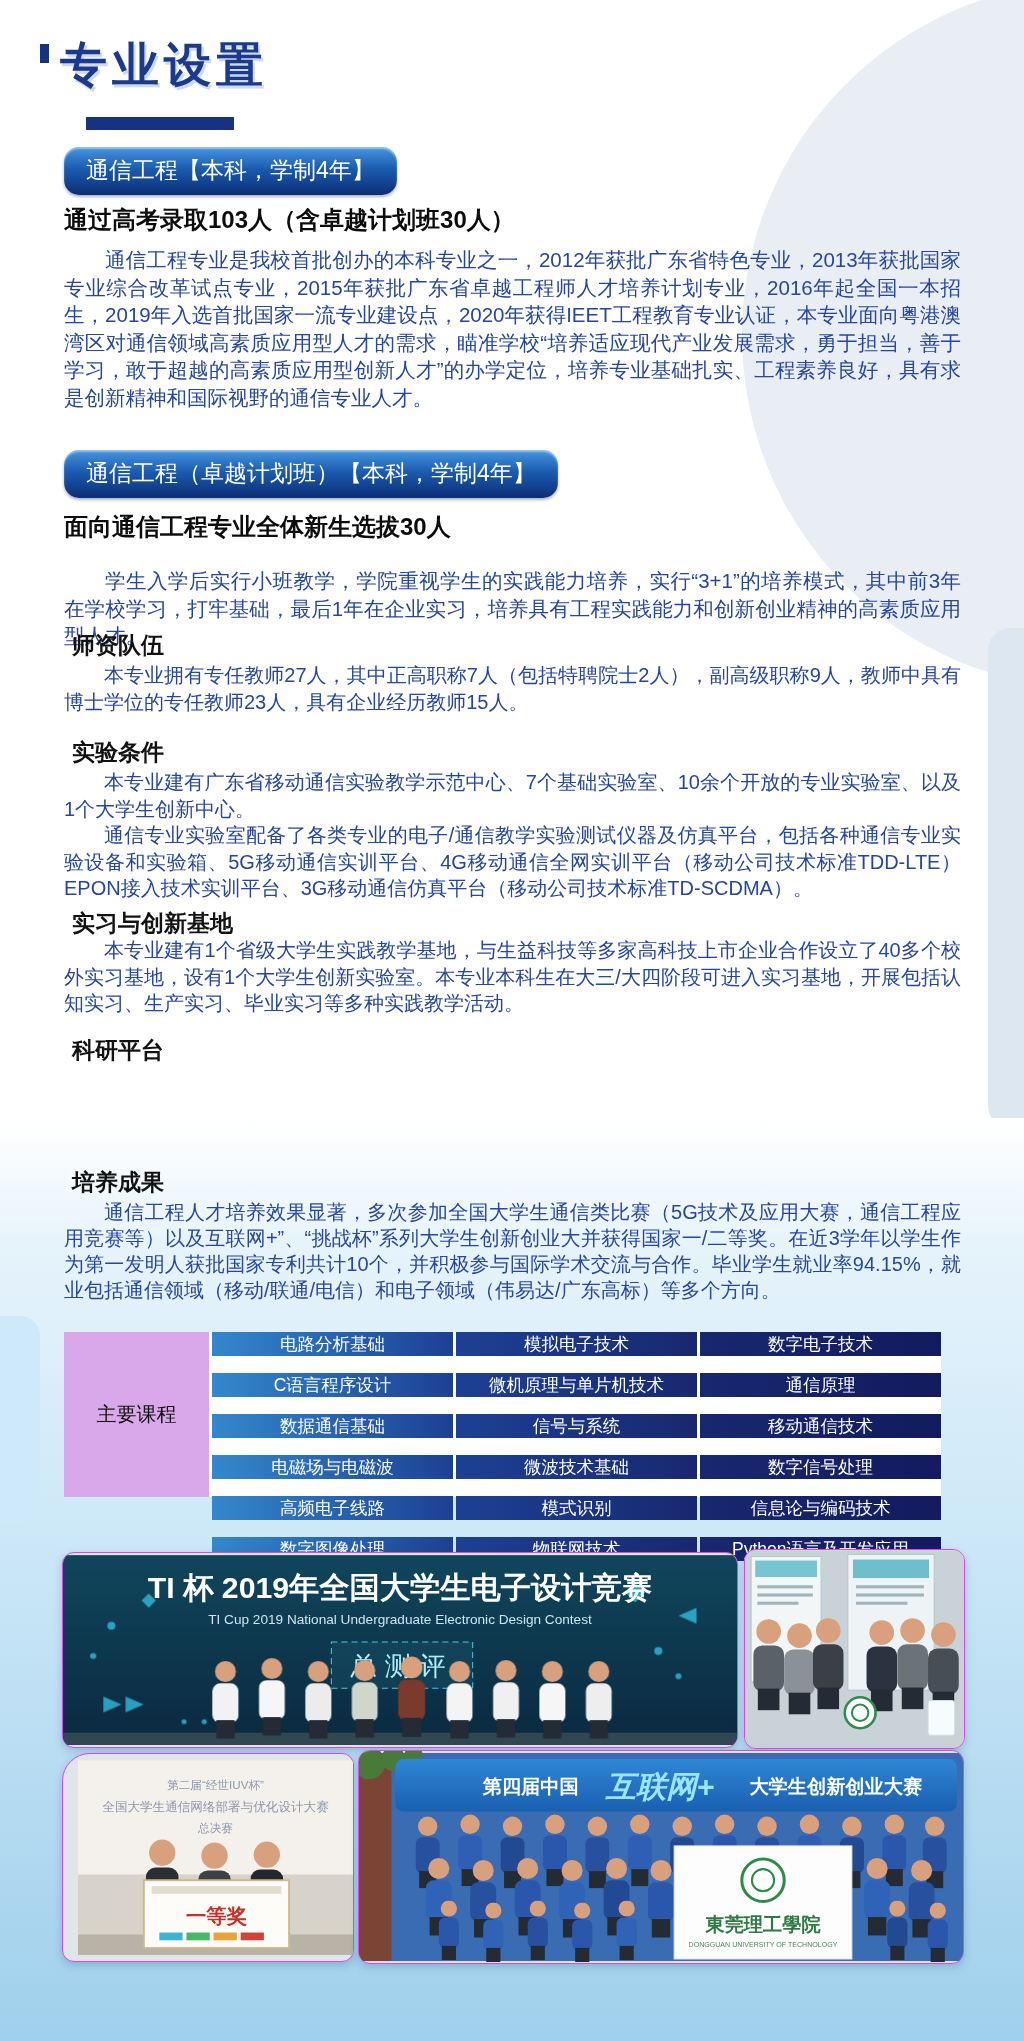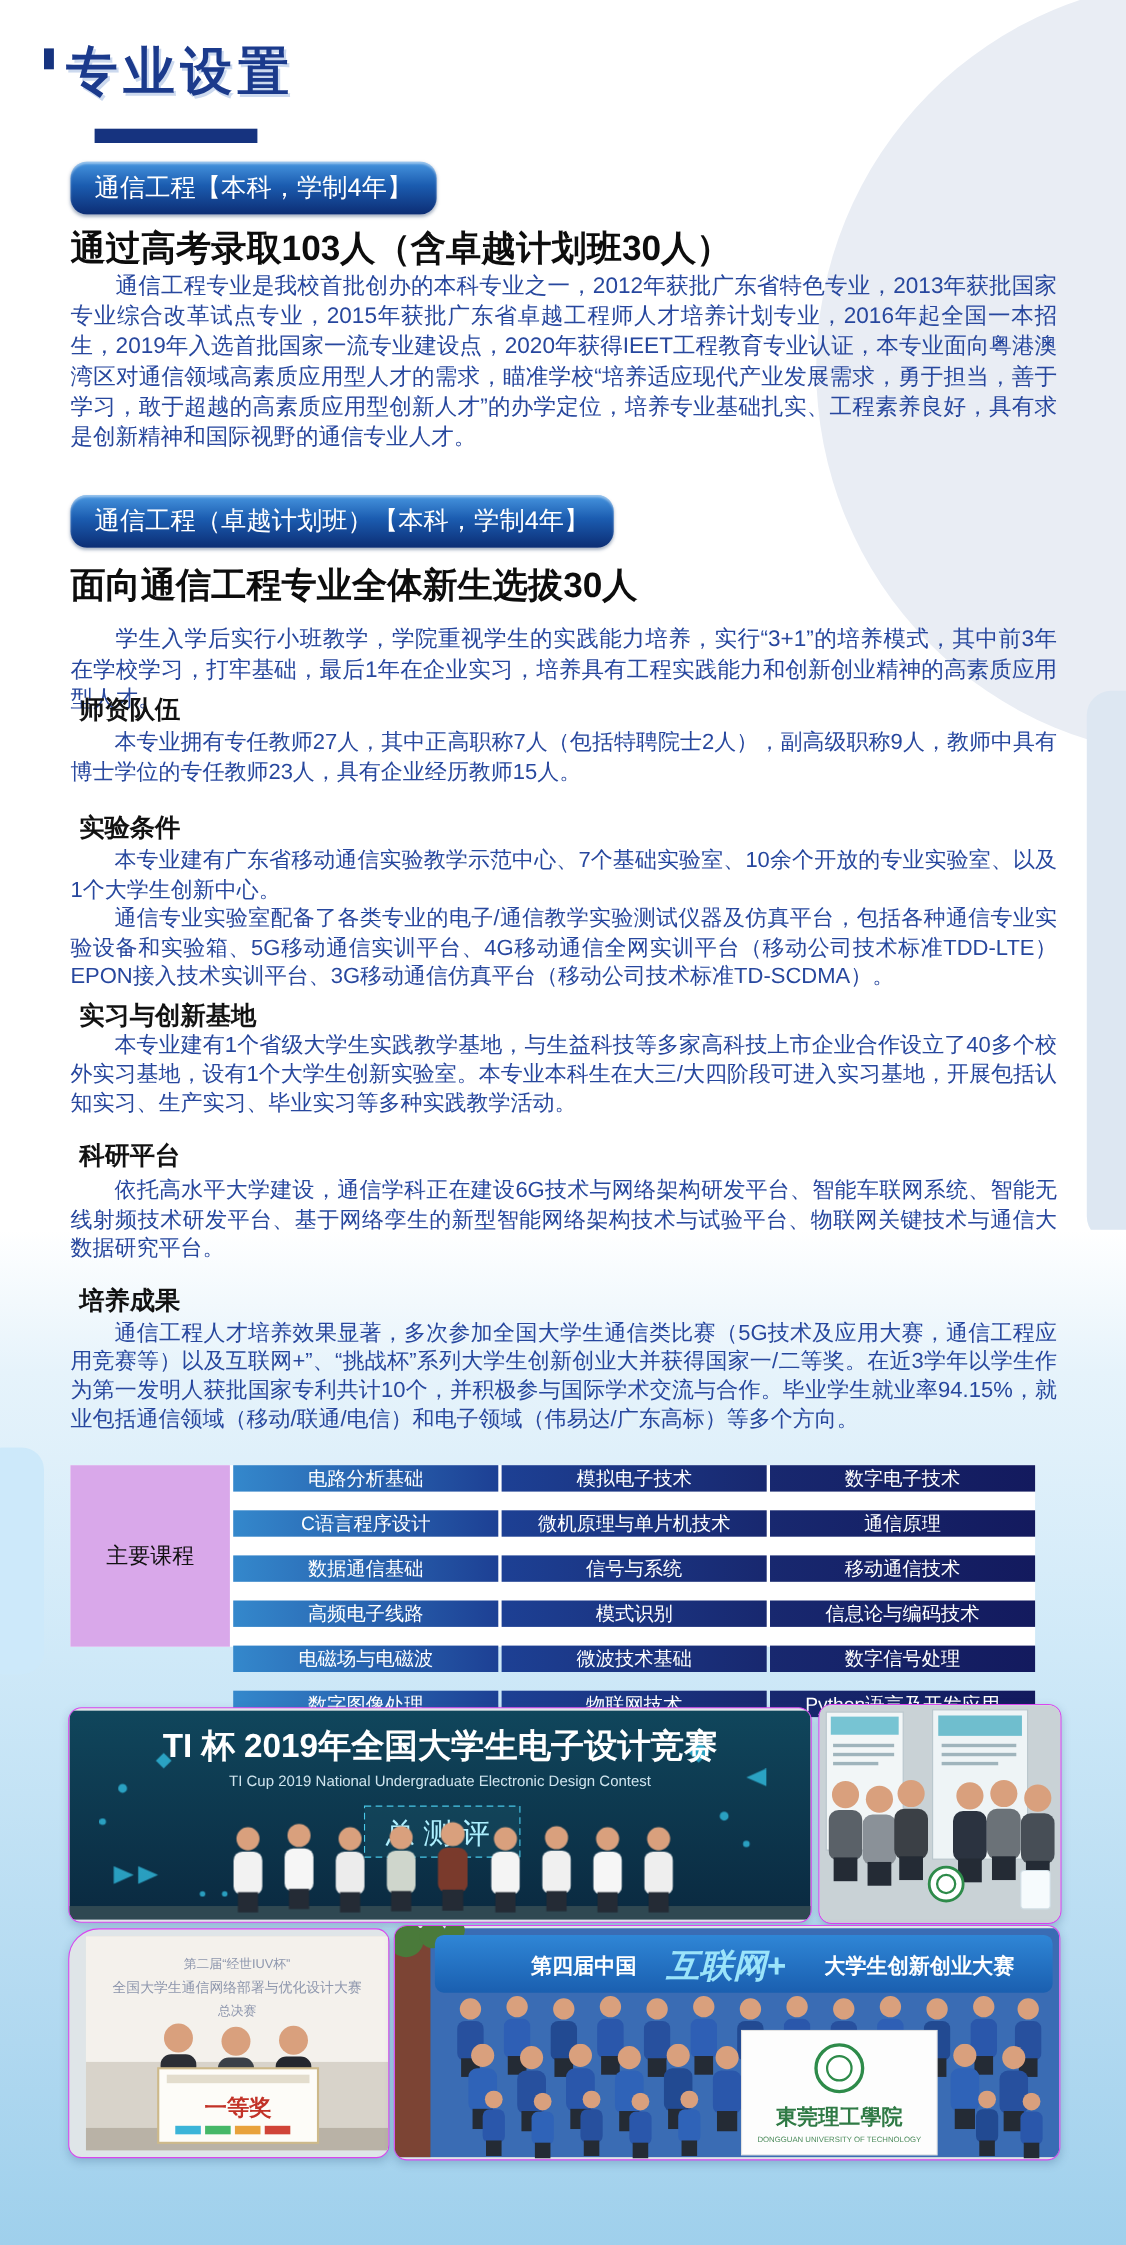--- a/index.html
+++ b/index.html
@@ -27,21 +27,21 @@
 
   
   .badge { position:absolute; left:64px; color:#ffffff; font-weight:normal; font-size:23px;
     padding:8px 22px 9px 22px; border-radius:15px;
     background:linear-gradient(180deg,#4796e0 0%,#1b5cb0 45%,#0c2d74 100%);
     box-shadow:inset 0 2px 2px rgba(255,255,255,.45), 0 2px 3px rgba(10,40,90,.35); }
   .badge1 { top:147px; }
   .badge2 { top:450px; }
 
   
-  .headline { position:absolute; left:64px; font-size:32px; font-weight:bold; color:#0d0d0d; }
+  .headline { position:absolute; left:64px; font-size:24px; font-weight:bold; color:#0d0d0d; }
   .hl1 { top:204px; }
   .hl2 { top:511px; }
   .para { position:absolute; left:64px; width:897px; color:#27479e; font-size:20.5px;
     line-height:27.5px; text-indent:2em; text-align:justify; font-weight:500; }
   .p1 { top:246px; }
   .p2 { top:567px; }
 
   .section-title { position:absolute; left:72px; font-size:23px; font-weight:bold; color:#121212; }
   .section-para { position:absolute; left:64px; width:897px; color:#27479e; font-size:20px;
     line-height:26.5px; text-indent:2em; text-align:justify; font-weight:500; }
@@ -98,21 +98,20 @@
   <div class="section-para sp1">本专业拥有专任教师27人，其中正高职称7人（包括特聘院士2人），副高级职称9人，教师中具有博士学位的专任教师23人，具有企业经历教师15人。</div>
 
   <div class="section-title st2">实验条件</div>
   <div class="section-para sp2a">本专业建有广东省移动通信实验教学示范中心、7个基础实验室、10余个开放的专业实验室、以及1个大学生创新中心。</div>
   <div class="section-para sp2b">通信专业实验室配备了各类专业的电子/通信教学实验测试仪器及仿真平台，包括各种通信专业实验设备和实验箱、5G移动通信实训平台、4G移动通信全网实训平台（移动公司技术标准TDD-LTE）EPON接入技术实训平台、3G移动通信仿真平台（移动公司技术标准TD-SCDMA）。</div>
 
   <div class="section-title st3">实习与创新基地</div>
   <div class="section-para sp3">本专业建有1个省级大学生实践教学基地，与生益科技等多家高科技上市企业合作设立了40多个校外实习基地，设有1个大学生创新实验室。本专业本科生在大三/大四阶段可进入实习基地，开展包括认知实习、生产实习、毕业实习等多种实践教学活动。</div>
 
   <div class="section-title st4">科研平台</div>
-  <div class="section-para sp4">依托高水平大学建设，通信学科正在建设6G技术与网络架构研发平台、智能车联网系统、智能无线射频技术研发平台、基于网络孪生的新型智能网络架构技术与试验平台、物联网关键技术与通信大数据研究平台。</div>
 
   <div class="section-title st5">培养成果</div>
   <div class="section-para sp5">通信工程人才培养效果显著，多次参加全国大学生通信类比赛（5G技术及应用大赛，通信工程应用竞赛等）以及互联网+”、“挑战杯”系列大学生创新创业大并获得国家一/二等奖。在近3学年以学生作为第一发明人获批国家专利共计10个，并积极参与国际学术交流与合作。毕业学生就业率94.15%，就业包括通信领域（移动/联通/电信）和电子领域（伟易达/广东高标）等多个方向。</div>
 
   <div class="course-table">
     <div class="course-label">主要课程</div>
     <div class="course-rows">
       <div class="course-row">
         <div class="course-cell cc1">电路分析基础</div>
         <div class="course-cell cc2">模拟电子技术</div>
@@ -122,28 +121,28 @@
         <div class="course-cell cc1">C语言程序设计</div>
         <div class="course-cell cc2">微机原理与单片机技术</div>
         <div class="course-cell cc3">通信原理</div>
       </div>
       <div class="course-row">
         <div class="course-cell cc1">数据通信基础</div>
         <div class="course-cell cc2">信号与系统</div>
         <div class="course-cell cc3">移动通信技术</div>
       </div>
       <div class="course-row">
+        <div class="course-cell cc1">电磁场与电磁波</div>
+        <div class="course-cell cc2">微波技术基础</div>
+        <div class="course-cell cc3">数字信号处理</div>
+      </div>
+      <div class="course-row">
         <div class="course-cell cc1">高频电子线路</div>
         <div class="course-cell cc2">模式识别</div>
         <div class="course-cell cc3">信息论与编码技术</div>
-      </div>
-      <div class="course-row">
-        <div class="course-cell cc1">电磁场与电磁波</div>
-        <div class="course-cell cc2">微波技术基础</div>
-        <div class="course-cell cc3">数字信号处理</div>
       </div>
       <div class="course-row">
         <div class="course-cell cc1">数字图像处理</div>
         <div class="course-cell cc2">物联网技术</div>
         <div class="course-cell cc3">Python语言及开发应用</div>
       </div>
     </div>
   </div>
 
   <svg width="0" height="0" style="position:absolute">

